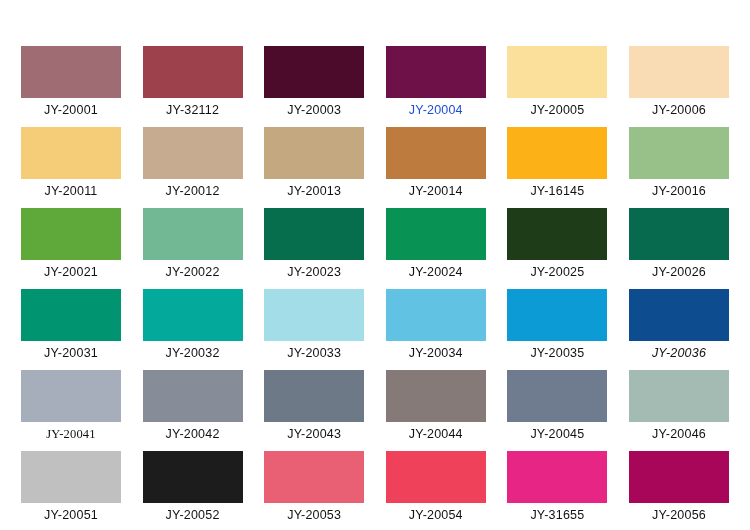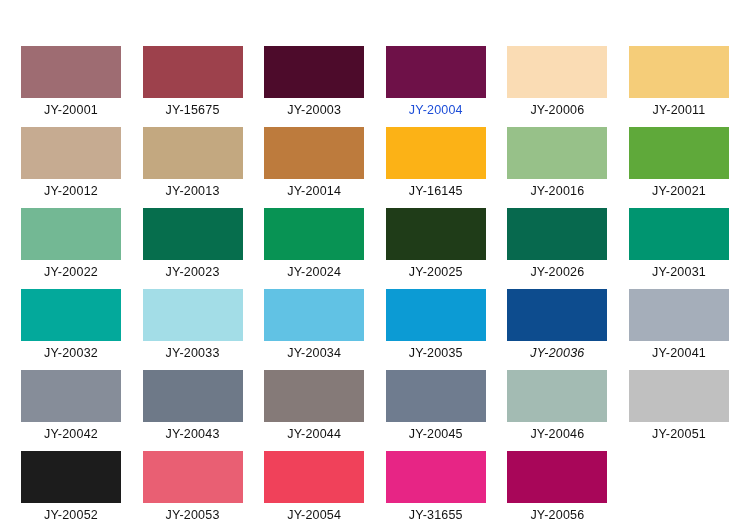--- a/index.html
+++ b/index.html
@@ -62,31 +62,35 @@
 <body>
 
 <div id="swatch-chart" style="background: rgb(255, 255, 255);">
   <div class="swatch-grid">
       <div class="swatch-cell">
         <span class="swatch-chip" style="background-color: rgb(158, 108, 114);"></span>
         <span class="swatch-label" style="color: rgb(18, 18, 18);">JY-20001</span>
       </div>
       <div class="swatch-cell">
         <span class="swatch-chip" style="background-color: rgb(157, 65, 76);"></span>
-        <span class="swatch-label" style="color: rgb(18, 18, 18);">JY-15675</span>
+        <span class="swatch-label" style="color: rgb(18, 18, 18);">JY-32112</span>
       </div>
       <div class="swatch-cell">
         <span class="swatch-chip" style="background-color: rgb(77, 11, 43);"></span>
         <span class="swatch-label" style="color: rgb(18, 18, 18);">JY-20003</span>
       </div>
       <div class="swatch-cell">
         <span class="swatch-chip" style="background-color: rgb(110, 17, 72);"></span>
         <span class="swatch-label" style="color: #1d4ed8;">JY-20004</span>
       </div>
       <div class="swatch-cell">
+        <span class="swatch-chip" style="background-color: rgb(250, 224, 154);"></span>
+        <span class="swatch-label" style="color: rgb(18, 18, 18);">JY-20005</span>
+      </div>
+      <div class="swatch-cell">
         <span class="swatch-chip" style="background-color: rgb(250, 220, 180);"></span>
         <span class="swatch-label" style="color: rgb(18, 18, 18);">JY-20006</span>
       </div>
       <div class="swatch-cell">
         <span class="swatch-chip" style="background-color: rgb(245, 205, 121);"></span>
         <span class="swatch-label" style="color: rgb(18, 18, 18);">JY-20011</span>
       </div>
       <div class="swatch-cell">
         <span class="swatch-chip" style="background-color: rgb(198, 171, 145);"></span>
         <span class="swatch-label" style="color: rgb(18, 18, 18);">JY-20012</span>
@@ -150,21 +154,21 @@
       <div class="swatch-cell">
         <span class="swatch-chip" style="background-color: rgb(12, 155, 212);"></span>
         <span class="swatch-label" style="color: rgb(18, 18, 18);">JY-20035</span>
       </div>
       <div class="swatch-cell">
         <span class="swatch-chip" style="background-color: rgb(13, 76, 142);"></span>
         <span class="swatch-label" style="color: rgb(18, 18, 18); font-style: italic;">JY-20036</span>
       </div>
       <div class="swatch-cell">
         <span class="swatch-chip" style="background-color: rgb(165, 174, 186);"></span>
-        <span class="swatch-label" style="color: rgb(18, 18, 18);">JY-20041</span>
+        <span class="swatch-label" style="color: rgb(18, 18, 18); font-family: Liberation Serif, serif;">JY-20041</span>
       </div>
       <div class="swatch-cell">
         <span class="swatch-chip" style="background-color: rgb(134, 141, 153);"></span>
         <span class="swatch-label" style="color: rgb(18, 18, 18);">JY-20042</span>
       </div>
       <div class="swatch-cell">
         <span class="swatch-chip" style="background-color: rgb(110, 121, 136);"></span>
         <span class="swatch-label" style="color: rgb(18, 18, 18);">JY-20043</span>
       </div>
       <div class="swatch-cell">

